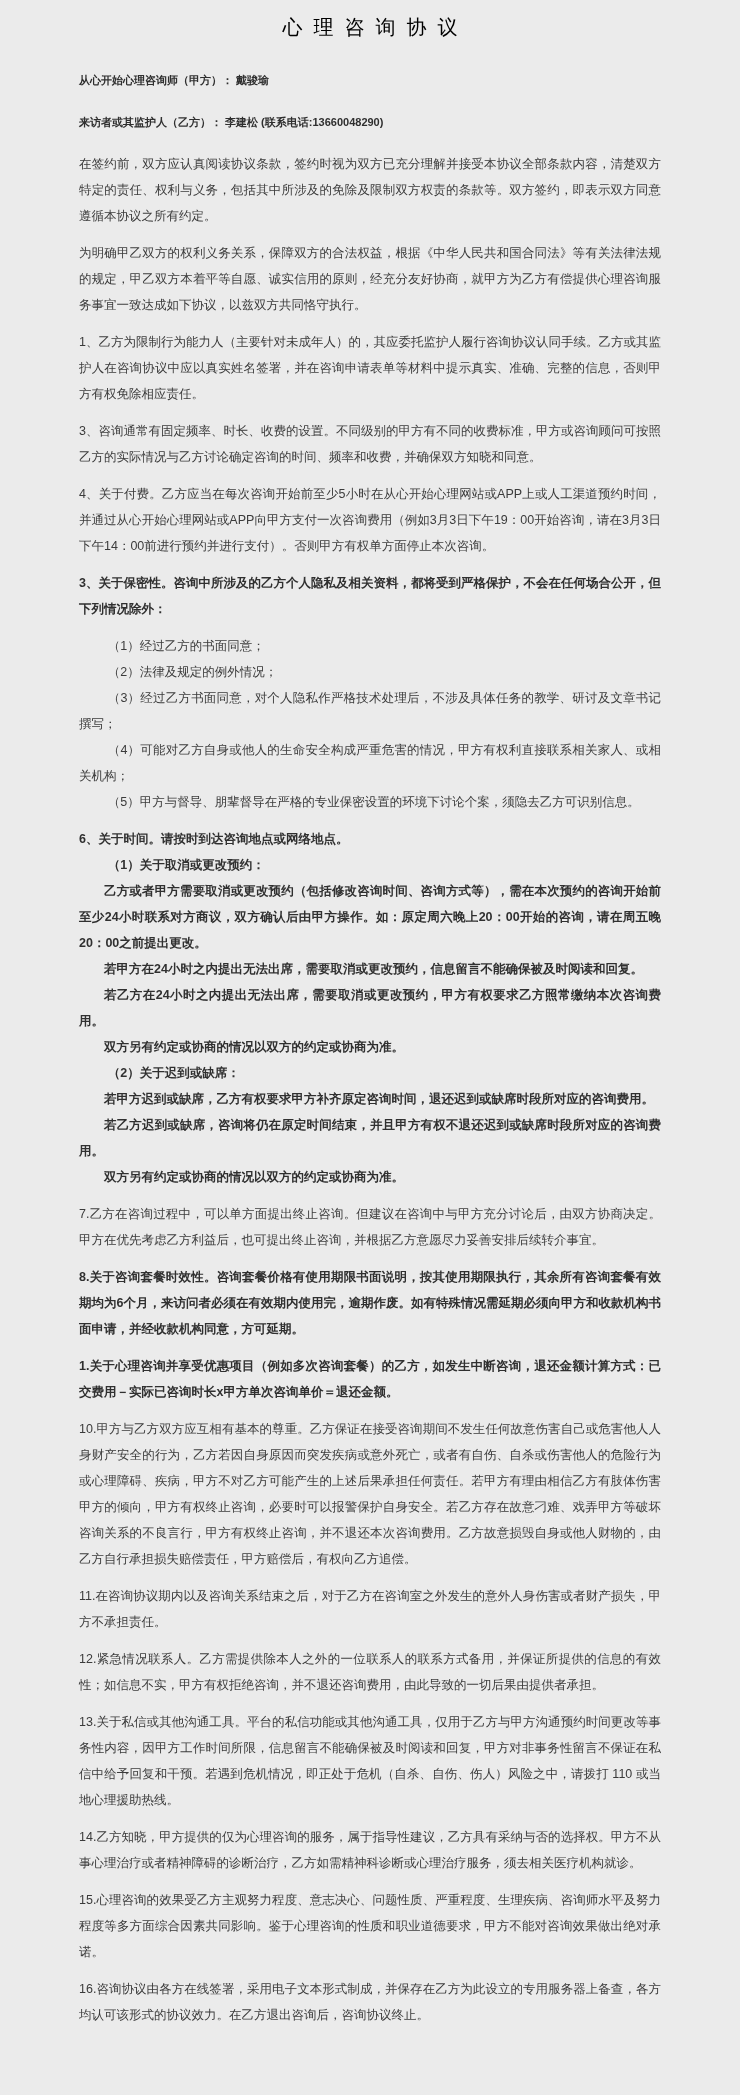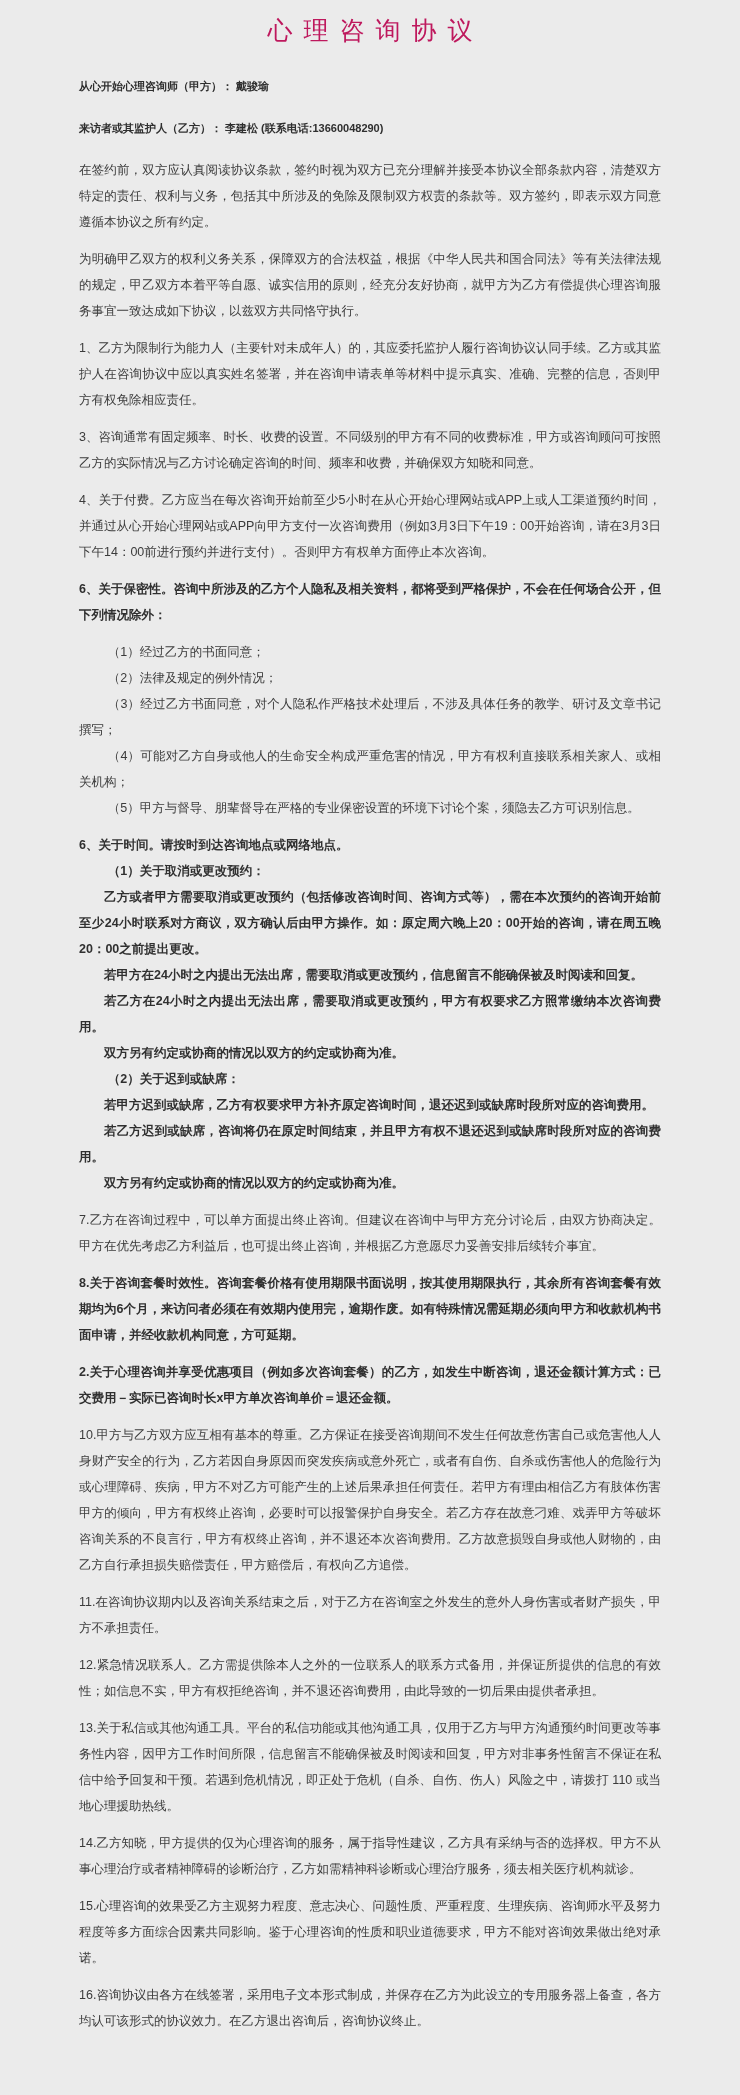--- a/index.html
+++ b/index.html
@@ -12,23 +12,23 @@
   }
   .page {
     width: 740px;
     min-height: 2095px;
     background: #ebebeb;
     box-sizing: border-box;
     padding: 10px 0 30px 0;
   }
   .doc-title {
     text-align: center;
-    font-size: 25px;
+    font-size: 20px;
     font-weight: 400;
-    color: #be185d;
+    color: #000000;
     letter-spacing: 11px;
     margin: 4px 0 26px 0;
     padding-left: 11px; 
   }
   .content {
     margin: 0 79px;
     font-size: 12.5px;
     line-height: 26px;
     text-align: justify;
   }
@@ -56,41 +56,41 @@
     <p class="party-line">从心开始心理咨询师（甲方）： 戴骏瑜</p>
     <p class="party-line">来访者或其监护人（乙方）： 李建松 (联系电话:13660048290)</p>
 
     <p>在签约前，双方应认真阅读协议条款，签约时视为双方已充分理解并接受本协议全部条款内容，清楚双方特定的责任、权利与义务，包括其中所涉及的免除及限制双方权责的条款等。双方签约，即表示双方同意遵循本协议之所有约定。</p>
     <p>为明确甲乙双方的权利义务关系，保障双方的合法权益，根据《中华人民共和国合同法》等有关法律法规的规定，甲乙双方本着平等自愿、诚实信用的原则，经充分友好协商，就甲方为乙方有偿提供心理咨询服务事宜一致达成如下协议，以兹双方共同恪守执行。</p>
 
     <p>1、乙方为限制行为能力人（主要针对未成年人）的，其应委托监护人履行咨询协议认同手续。乙方或其监护人在咨询协议中应以真实姓名签署，并在咨询申请表单等材料中提示真实、准确、完整的信息，否则甲方有权免除相应责任。</p>
     <p>3、咨询通常有固定频率、时长、收费的设置。不同级别的甲方有不同的收费标准，甲方或咨询顾问可按照乙方的实际情况与乙方讨论确定咨询的时间、频率和收费，并确保双方知晓和同意。</p>
     <p>4、关于付费。乙方应当在每次咨询开始前至少5小时在从心开始心理网站或APP上或人工渠道预约时间，并通过从心开始心理网站或APP向甲方支付一次咨询费用（例如3月3日下午19：00开始咨询，请在3月3日下午14：00前进行预约并进行支付）。否则甲方有权单方面停止本次咨询。</p>
 
-    <p class="bold">6、关于保密性。咨询中所涉及的乙方个人隐私及相关资料，都将受到严格保护，不会在任何场合公开，但下列情况除外：</p>
+    <p class="bold">3、关于保密性。咨询中所涉及的乙方个人隐私及相关资料，都将受到严格保护，不会在任何场合公开，但下列情况除外：</p>
     <p class="indent tight">（1）经过乙方的书面同意；</p>
     <p class="indent tight">（2）法律及规定的例外情况；</p>
     <p class="indent tight">（3）经过乙方书面同意，对个人隐私作严格技术处理后，不涉及具体任务的教学、研讨及文章书记撰写；</p>
     <p class="indent tight">（4）可能对乙方自身或他人的生命安全构成严重危害的情况，甲方有权利直接联系相关家人、或相关机构；</p>
     <p class="indent tight">（5）甲方与督导、朋辈督导在严格的专业保密设置的环境下讨论个案，须隐去乙方可识别信息。</p>
 
     <p class="bold" style="margin-bottom:0;">6、关于时间。请按时到达咨询地点或网络地点。</p>
     <p class="bold indent tight">（1）关于取消或更改预约：</p>
     <p class="bold indent2 tight">乙方或者甲方需要取消或更改预约（包括修改咨询时间、咨询方式等），需在本次预约的咨询开始前至少24小时联系对方商议，双方确认后由甲方操作。如：原定周六晚上20：00开始的咨询，请在周五晚20：00之前提出更改。</p>
     <p class="bold indent2 tight">若甲方在24小时之内提出无法出席，需要取消或更改预约，信息留言不能确保被及时阅读和回复。</p>
     <p class="bold indent2 tight">若乙方在24小时之内提出无法出席，需要取消或更改预约，甲方有权要求乙方照常缴纳本次咨询费用。</p>
     <p class="bold indent2 tight">双方另有约定或协商的情况以双方的约定或协商为准。</p>
     <p class="bold indent tight">（2）关于迟到或缺席：</p>
     <p class="bold indent2 tight">若甲方迟到或缺席，乙方有权要求甲方补齐原定咨询时间，退还迟到或缺席时段所对应的咨询费用。</p>
     <p class="bold indent2 tight">若乙方迟到或缺席，咨询将仍在原定时间结束，并且甲方有权不退还迟到或缺席时段所对应的咨询费用。</p>
     <p class="bold indent2 tight">双方另有约定或协商的情况以双方的约定或协商为准。</p>
 
     <p>7.乙方在咨询过程中，可以单方面提出终止咨询。但建议在咨询中与甲方充分讨论后，由双方协商决定。甲方在优先考虑乙方利益后，也可提出终止咨询，并根据乙方意愿尽力妥善安排后续转介事宜。</p>
     <p class="bold">8.关于咨询套餐时效性。咨询套餐价格有使用期限书面说明，按其使用期限执行，其余所有咨询套餐有效期均为6个月，来访问者必须在有效期内使用完，逾期作废。如有特殊情况需延期必须向甲方和收款机构书面申请，并经收款机构同意，方可延期。</p>
-    <p class="bold">2.关于心理咨询并享受优惠项目（例如多次咨询套餐）的乙方，如发生中断咨询，退还金额计算方式：已交费用－实际已咨询时长x甲方单次咨询单价＝退还金额。</p>
+    <p class="bold">1.关于心理咨询并享受优惠项目（例如多次咨询套餐）的乙方，如发生中断咨询，退还金额计算方式：已交费用－实际已咨询时长x甲方单次咨询单价＝退还金额。</p>
     <p>10.甲方与乙方双方应互相有基本的尊重。乙方保证在接受咨询期间不发生任何故意伤害自己或危害他人人身财产安全的行为，乙方若因自身原因而突发疾病或意外死亡，或者有自伤、自杀或伤害他人的危险行为或心理障碍、疾病，甲方不对乙方可能产生的上述后果承担任何责任。若甲方有理由相信乙方有肢体伤害甲方的倾向，甲方有权终止咨询，必要时可以报警保护自身安全。若乙方存在故意刁难、戏弄甲方等破坏咨询关系的不良言行，甲方有权终止咨询，并不退还本次咨询费用。乙方故意损毁自身或他人财物的，由乙方自行承担损失赔偿责任，甲方赔偿后，有权向乙方追偿。</p>
     <p>11.在咨询协议期内以及咨询关系结束之后，对于乙方在咨询室之外发生的意外人身伤害或者财产损失，甲方不承担责任。</p>
     <p>12.紧急情况联系人。乙方需提供除本人之外的一位联系人的联系方式备用，并保证所提供的信息的有效性；如信息不实，甲方有权拒绝咨询，并不退还咨询费用，由此导致的一切后果由提供者承担。</p>
     <p>13.关于私信或其他沟通工具。平台的私信功能或其他沟通工具，仅用于乙方与甲方沟通预约时间更改等事务性内容，因甲方工作时间所限，信息留言不能确保被及时阅读和回复，甲方对非事务性留言不保证在私信中给予回复和干预。若遇到危机情况，即正处于危机（自杀、自伤、伤人）风险之中，请拨打 110 或当地心理援助热线。</p>
     <p>14.乙方知晓，甲方提供的仅为心理咨询的服务，属于指导性建议，乙方具有采纳与否的选择权。甲方不从事心理治疗或者精神障碍的诊断治疗，乙方如需精神科诊断或心理治疗服务，须去相关医疗机构就诊。</p>
     <p>15.心理咨询的效果受乙方主观努力程度、意志决心、问题性质、严重程度、生理疾病、咨询师水平及努力程度等多方面综合因素共同影响。鉴于心理咨询的性质和职业道德要求，甲方不能对咨询效果做出绝对承诺。</p>
     <p>16.咨询协议由各方在线签署，采用电子文本形式制成，并保存在乙方为此设立的专用服务器上备查，各方均认可该形式的协议效力。在乙方退出咨询后，咨询协议终止。</p>
 
   </div>
 </div>

